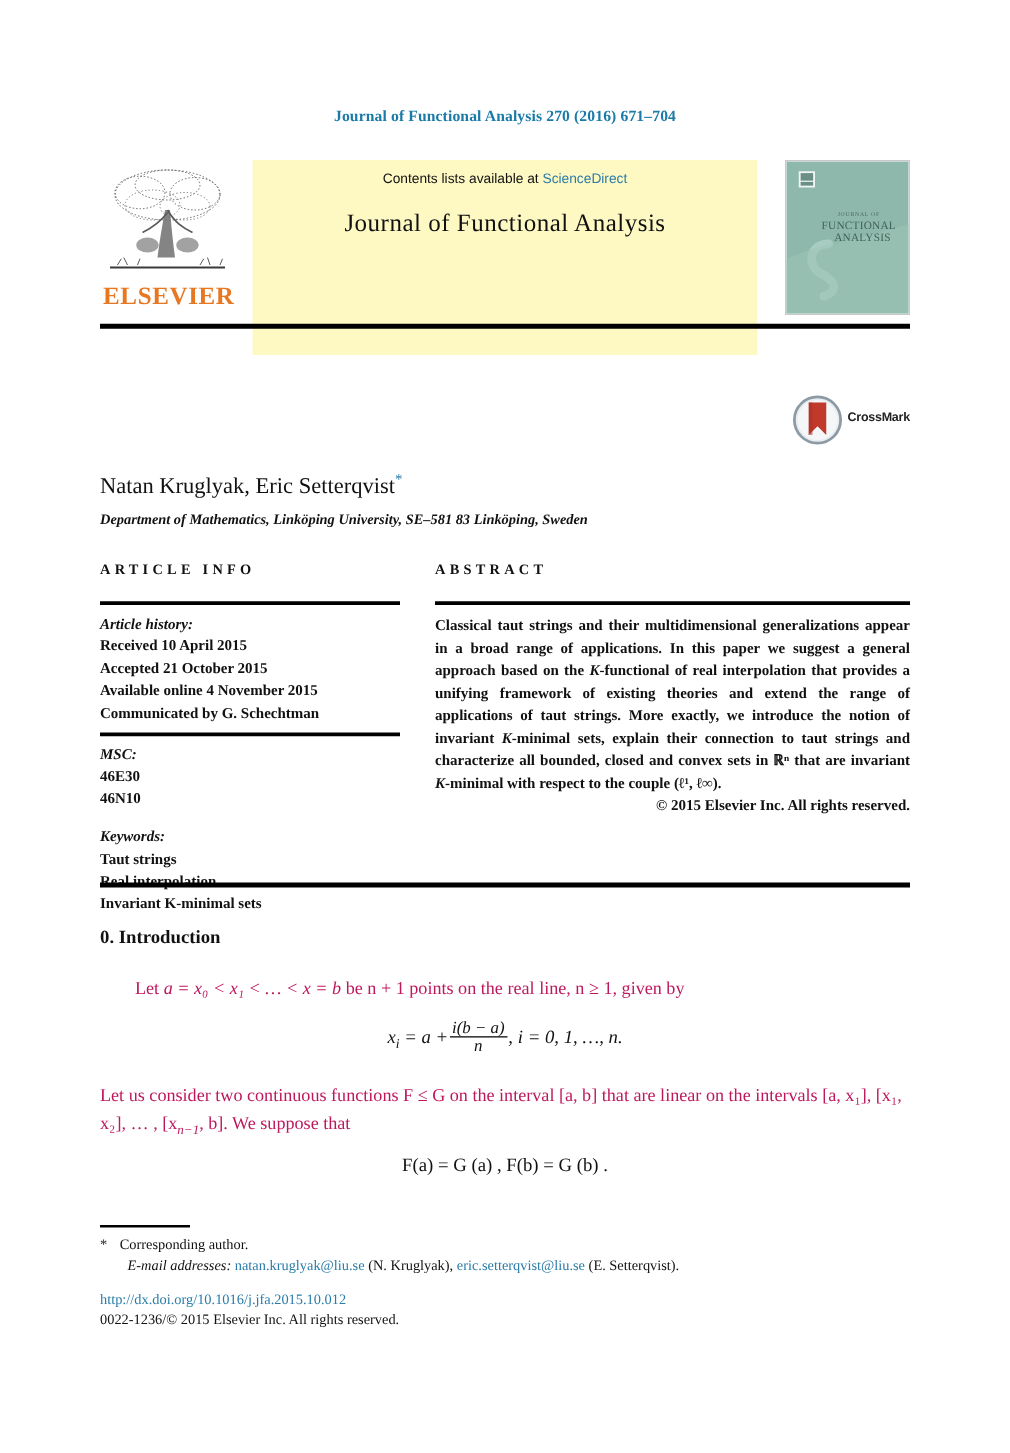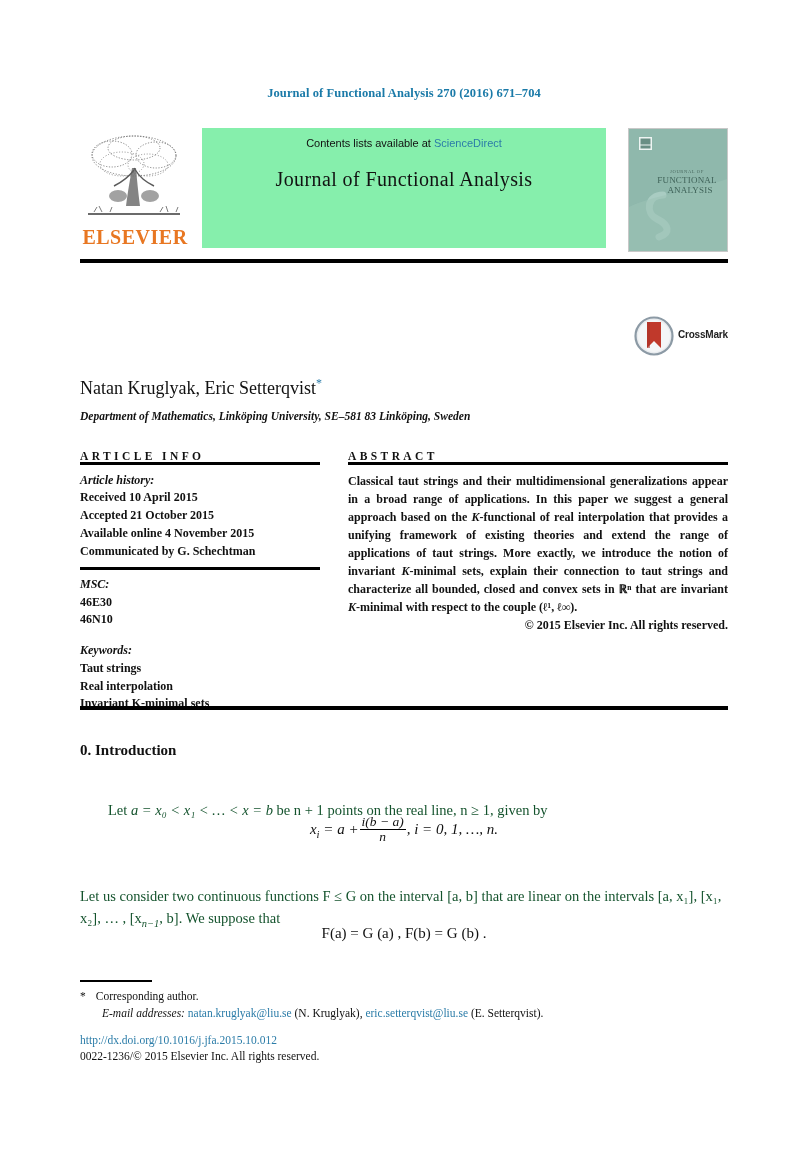--- a/index.html
+++ b/index.html
@@ -68,22 +68,22 @@
     font-size: 20px;
     letter-spacing: .5px;
     color: #E87722;
     font-weight: bold;
   }
 
   .banner {
     position: absolute;
     left: 122px; top: 0;
     width: 404px;
-    height: 120px;
-    background: #86efac;
+    height: 156px;
+    background: #fef9c3;
   }
   .banner-contents {
     position: absolute;
     left: 0; top: 9px;
     width: 404px;
     text-align: center;
     font-family: "Liberation Sans", sans-serif;
     font-size: 11px;
     color: #111;
   }
@@ -185,20 +185,21 @@
     position: absolute;
     left: 348px; top: 450px;
     width: 380px;
   }
   .col-head {
     font-family: "Liberation Serif", serif;
     font-size: 11.5px;
     font-weight: bold;
     letter-spacing: 3.4px;
     color: #111;
+    margin-bottom: 19px;
   }
   .hr-col {
     height: 2.5px;
     background: #000;
     margin-bottom: 7px;
   }
   .meta-group {
     font-size: 12px;
     line-height: 1.48;
     font-weight: bold;
@@ -239,23 +240,22 @@
     font-size: 15px;
     font-weight: bold;
     color: #111;
   }
   .para {
     position: absolute;
     left: 80px;
     width: 648px;
     font-size: 14.5px;
     line-height: 1.55;
-    color: #14532d;
+    color: #be185d;
     text-align: left;
-    margin-top: 19px;
   }
   #para-1 { top: 780px; text-indent: 28px; }
   #para-2 { top: 866px; }
 
   .display-eq {
     position: absolute;
     left: 80px;
     width: 648px;
     text-align: center;
     font-size: 15px;

